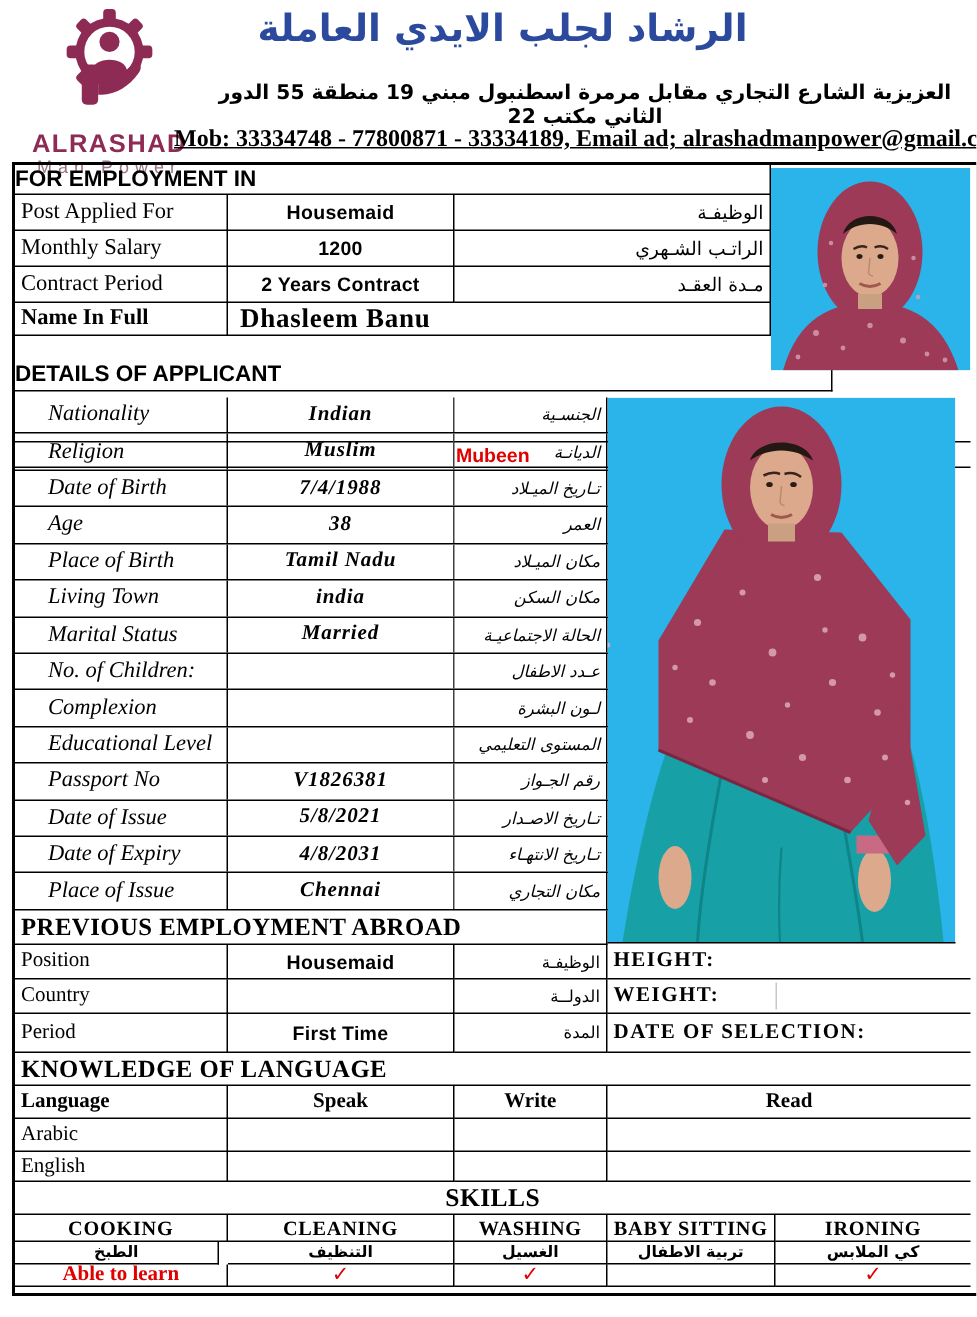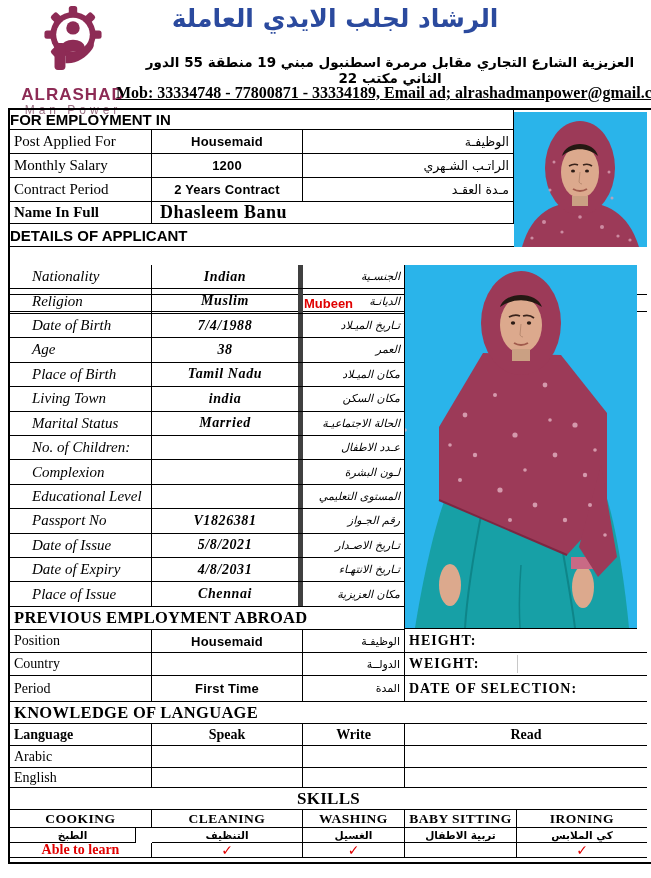--- a/index.html
+++ b/index.html
@@ -27,21 +27,21 @@
   .mubeen{font-family:"Liberation Sans",sans-serif;font-weight:bold;font-size:13px;color:#e00000;justify-content:center;}
   .meas{font-weight:bold;font-size:14px;padding-left:4px;letter-spacing:1px;}
   .hdr-c{font-weight:bold;font-size:14px;justify-content:center;}
   .skill-h{font-weight:bold;font-size:13.5px;justify-content:center;letter-spacing:0.5px;}
   .skill-ar{font-family:"DejaVu Sans",sans-serif;font-weight:bold;font-size:10.5px;justify-content:center;direction:rtl;}
   .chk{font-family:"DejaVu Sans",sans-serif;font-weight:bold;font-size:14px;color:#e00000;justify-content:center;}
   .able{font-weight:bold;font-size:14px;color:#e00000;justify-content:center;}
   .drows{position:absolute;left:0;top:155px;width:447px;height:342px;display:flex;flex-direction:column;font-style:italic;}
   .drow{flex:1;display:flex;border-bottom:1px solid #000;box-sizing:border-box;}
   .dl{width:142px;border-right:1px solid #000;display:flex;align-items:center;box-sizing:border-box;}
-  .dv{width:151px;border-right:5px solid #404040;display:flex;align-items:center;box-sizing:border-box;text-align:center;}
+  .dv{width:151px;border-right:1px solid #404040;display:flex;align-items:center;box-sizing:border-box;text-align:center;}
   .da{width:102px;border-right:1px solid #000;display:flex;align-items:center;box-sizing:border-box;}
   .divider-soft{position:absolute;left:112px;top:2px;bottom:2px;width:1px;background:#c8c8c8;}
 </style>
 </head>
 <body>
 
 <div class="page">
 
   <div class="logo-wrap">
     <svg width="84" height="78" viewBox="0 0 100 92">
@@ -81,21 +81,21 @@
     <div class="c br bb val-sans" style="left:142px;top:44px;width:151px;height:24px;">1200</div>
     <div class="c br bb ar" style="left:293px;top:44px;width:211px;height:24px;">الراتـب الشـهري</div>
 
     <div class="c br bb lbl" style="left:0;top:68px;width:142px;height:24px;">Contract Period</div>
     <div class="c br bb val-sans" style="left:142px;top:68px;width:151px;height:24px;">2 Years Contract</div>
     <div class="c br bb ar" style="left:293px;top:68px;width:211px;height:24px;">مـدة العقـد</div>
 
     <div class="c br bb lbl" style="left:0;top:92px;width:142px;height:22px;font-weight:bold;">Name In Full</div>
     <div class="c br bb name-val" style="left:142px;top:92px;width:362px;height:22px;">Dhasleem Banu</div>
 
-    <div class="c br bb sec-sans" style="left:0;top:114px;width:545px;height:23px;">DETAILS OF APPLICANT</div>
+    <div class="c br bb sec-sans" style="left:0;top:128px;width:545px;height:23px;">DETAILS OF APPLICANT</div>
 
     <div class="c" style="left:504px;top:2px;width:133px;height:135px;">
       <svg width="133" height="135" viewBox="0 0 133 135">
         <rect width="133" height="135" fill="#2ab4ea"></rect>
         <path d="M8,135 C18,100 40,90 66,90 C92,90 114,100 125,135 Z" fill="#9c3a58"></path>
         <ellipse cx="66" cy="56" rx="35" ry="47" fill="#9c3a58"></ellipse>
         <ellipse cx="66" cy="60" rx="19" ry="26" fill="#dca98d"></ellipse>
         <path d="M48,44 C52,28 80,28 84,44 C74,35 58,35 48,44 Z" fill="#241812"></path>
         <path d="M55,54 q5,-3 9,-1" stroke="#3a241c" stroke-width="1.6" fill="none"></path>
         <path d="M69,53 q5,-2 9,1" stroke="#3a241c" stroke-width="1.6" fill="none"></path>
@@ -184,21 +184,21 @@
           <div class="da ar ar-sm">تـاريخ الاصـدار</div>
         </div>
       <div class="drow">
           <div class="dl lbl2">Date of Expiry</div>
           <div class="dv val-serif">4/8/2031</div>
           <div class="da ar ar-sm">تـاريخ الانتهـاء</div>
         </div>
       <div class="drow">
           <div class="dl lbl2">Place of Issue</div>
           <div class="dv val-serif">Chennai</div>
-          <div class="da ar ar-sm">مكان العزيزية</div>
+          <div class="da ar ar-sm">مكان التجاري</div>
         </div>
     </div>
 
     <div class="c bb" style="left:395px;top:155px;width:232px;height:364px;">
       <svg width="232" height="363" viewBox="0 0 232 363">
         <rect width="232" height="363" fill="#2ab4ea"></rect>
         <path d="M60,200 C40,210 20,300 10,363 L224,363 C218,300 204,214 186,202 C150,190 96,190 60,200 Z" fill="#17a0a6"></path>
         <path d="M80,230 C70,280 62,330 60,363" stroke="#0e8589" stroke-width="2" fill="none"></path>
         <path d="M150,240 C158,290 166,330 170,363" stroke="#0e8589" stroke-width="2" fill="none"></path>
         <path d="M116,300 C114,325 114,345 115,363" stroke="#0e8589" stroke-width="1.5" fill="none"></path>
@@ -281,21 +281,21 @@
     <div class="c bb" style="left:395px;top:658px;width:242px;height:20px;"></div>
 
     <div class="c bb sec-serif" style="left:0;top:678px;width:637px;height:22px;justify-content:center;padding-left:0;font-size:17px;">SKILLS</div>
 
     <div class="c br bb skill-h" style="left:0;top:700px;width:142px;height:18px;">COOKING</div>
     <div class="c br bb skill-h" style="left:142px;top:700px;width:151px;height:18px;">CLEANING</div>
     <div class="c br bb skill-h" style="left:293px;top:700px;width:102px;height:18px;">WASHING</div>
     <div class="c br bb skill-h" style="left:395px;top:700px;width:112px;height:18px;">BABY SITTING</div>
     <div class="c bb skill-h" style="left:507px;top:700px;width:130px;height:18px;">IRONING</div>
 
-    <div class="c br bb skill-ar" style="left:0;top:718px;width:126px;height:15px;">الطبخ</div>
+    <div class="c br bb skill-ar" style="left:0;top:718px;width:136px;height:15px;">الطبخ</div>
     <div class="c br bb skill-ar" style="left:142px;top:718px;width:151px;height:15px;">التنظيف</div>
     <div class="c br bb skill-ar" style="left:293px;top:718px;width:102px;height:15px;">الغسيل</div>
     <div class="c br bb skill-ar" style="left:395px;top:718px;width:112px;height:15px;">تربية الاطفال</div>
     <div class="c bb skill-ar" style="left:507px;top:718px;width:130px;height:15px;">كي الملابس</div>
 
     <div class="c br bb able" style="left:0;top:733px;width:142px;height:15px;">Able to learn</div>
     <div class="c br bb chk" style="left:142px;top:733px;width:151px;height:15px;">✓</div>
     <div class="c br bb chk" style="left:293px;top:733px;width:102px;height:15px;">✓</div>
     <div class="c br bb chk" style="left:395px;top:733px;width:112px;height:15px;"></div>
     <div class="c bb chk" style="left:507px;top:733px;width:130px;height:15px;">✓</div>

